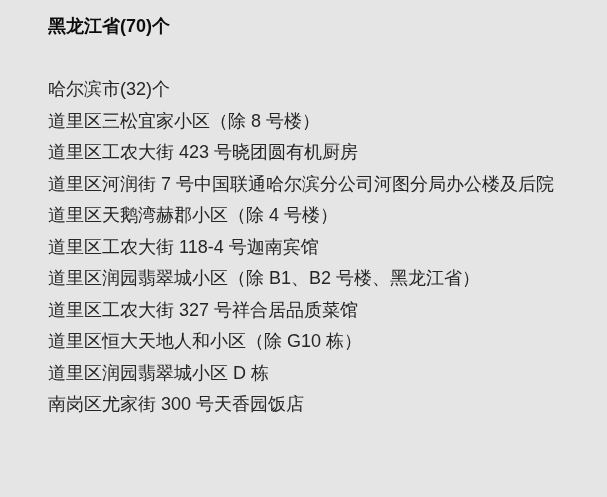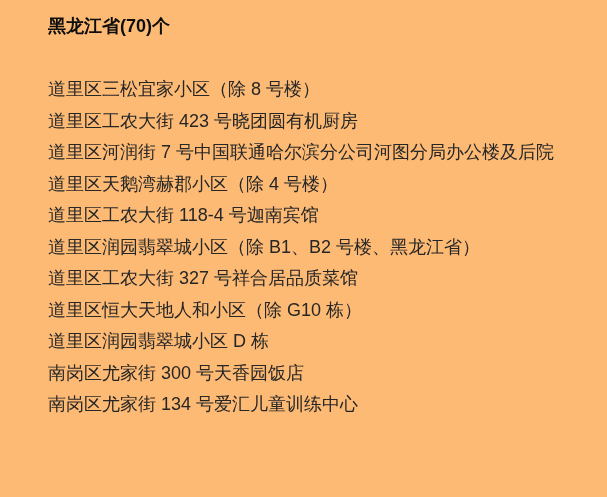--- a/index.html
+++ b/index.html
@@ -11,21 +11,21 @@
     width: 607px;
     height: 497px;
     overflow: hidden;
     font-family: "Liberation Sans", "DejaVu Sans", sans-serif;
   }
   .page {
     box-sizing: border-box;
     width: 607px;
     height: 497px;
     padding: 11px 20px 0 48px;
-    background: #fdba74;
+    background: #e5e5e5;
   }
   .title {
     margin: 0;
     font-size: 18px;
     line-height: 31.5px;
     font-weight: 700;
     color: #0d0d0d;
     white-space: nowrap;
   }
   .blank-line {
@@ -49,20 +49,21 @@
 </style>
 </head>
 <body>
 
 <div class="page">
 
   <h1 class="title">黑龙江省(70)个</h1>
 
   <div class="blank-line"></div>
 
+  <div class="line city-header">哈尔滨市(32)个</div>
 
   <div class="line">
     <span class="district">道里区</span><span class="address">三松宜家小区（除 8 号楼）</span>
   </div>
 
   <div class="line">
     <span class="district">道里区</span><span class="address">工农大街 423 号晓团圆有机厨房</span>
   </div>
 
   <div class="line">
@@ -91,17 +92,14 @@
   </div>
 
   <div class="line">
     <span class="district">道里区</span><span class="address">润园翡翠城小区 D 栋</span>
   </div>
 
   <div class="line">
     <span class="district">南岗区</span><span class="address">尤家街 300 号天香园饭店</span>
   </div>
 
-  <div class="line">
-    <span class="district">南岗区</span><span class="address">尤家街 134 号爱汇儿童训练中心</span>
-  </div>
 
 </div>
 
 </body></html>

